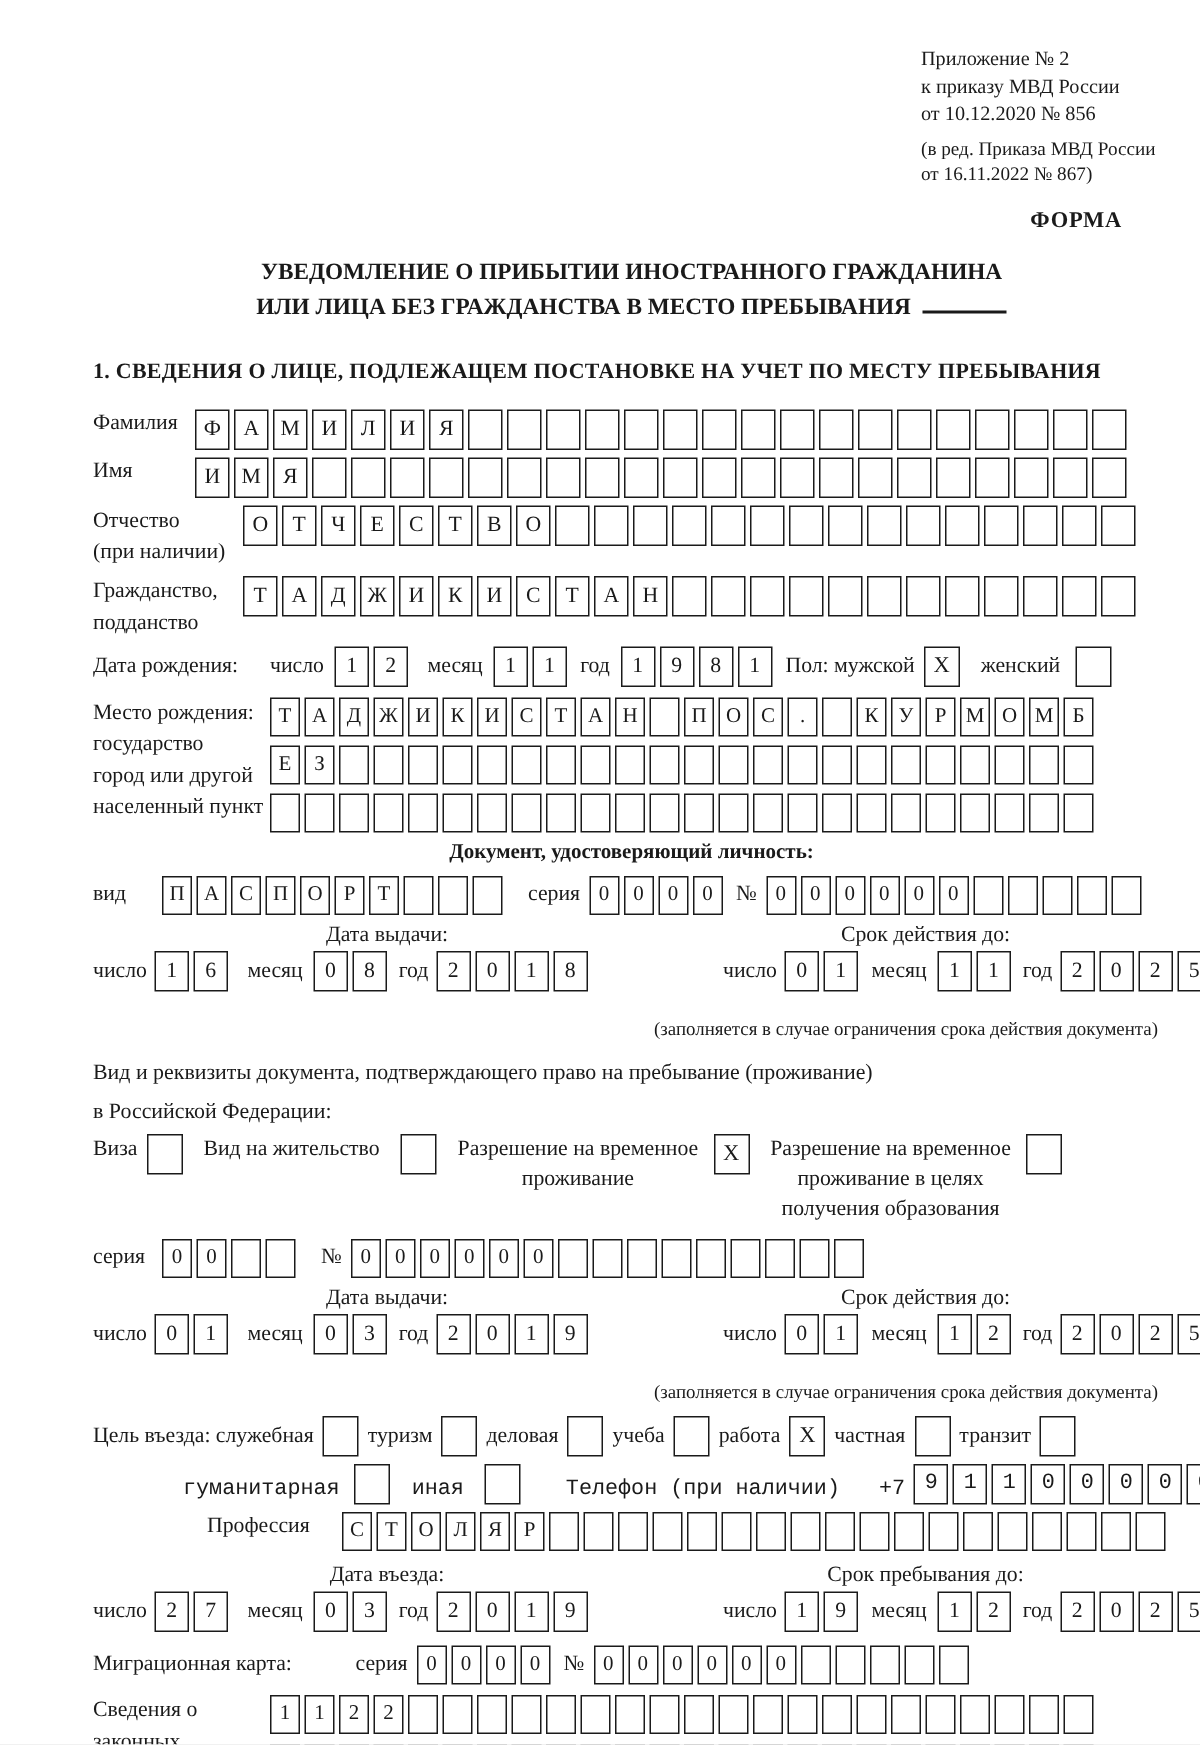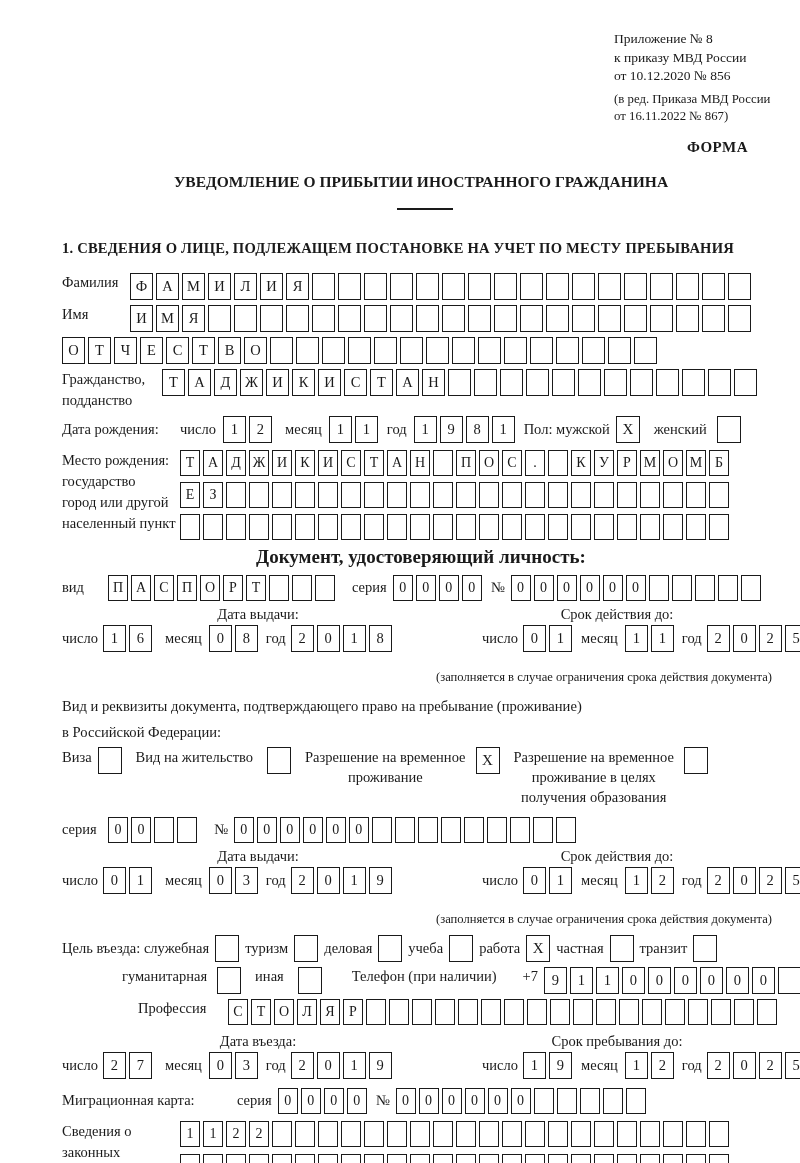--- a/index.html
+++ b/index.html
@@ -20,50 +20,50 @@
   .lbl2{font-size:14.5px;line-height:21px;flex:none;}
   .cells{display:flex;flex:none;}
   .cell{box-sizing:border-box;flex:none;width:23px;height:27px;border:1.6px solid #1a1a1a;
         margin-right:3px;display:flex;align-items:center;justify-content:center;
         font-size:14.5px;background:#fff;}
   .sm .cell{width:20px;height:26px;margin-right:3px;font-size:14px;}
   .checkbox{box-sizing:border-box;flex:none;width:24px;height:27px;border:1.6px solid #1a1a1a;
         display:inline-flex;align-items:center;justify-content:center;font-size:15px;background:#fff;}
   .dgroup{display:flex;align-items:center;flex:none;}
   .dgroup .lbl{margin-right:7px;}
-  .doc-heading{text-align:center;font-weight:bold;font-size:19px;margin:6px 0 7px 0;}
+  .doc-heading{text-align:center;font-weight:bold;font-size:14px;margin:6px 0 7px 0;}
   .halves{display:flex;}
   .half-l{width:392px;flex:none;}
   .half-r{flex:1;}
   .dhead{text-align:center;font-size:14.5px;}
   .note-small{font-size:12.6px;text-align:right;padding-right:8px;margin:18px 0 8px 0;}
   .intro{font-size:14.6px;line-height:26px;}
   .opt{display:flex;align-items:flex-start;}
   .opt .optlbl{font-size:14.5px;line-height:20px;text-align:center;}
   .gap6{width:6px;flex:none;}.gap10{width:10px;flex:none;}.gap14{width:14px;flex:none;}
 </style>
 </head>
 <body>
 
 <div class="page">
 
   <div class="annex">
-    <div>Приложение № 8</div>
+    <div>Приложение № 2</div>
     <div>к приказу МВД России</div>
     <div>от 10.12.2020 № 856</div>
   </div>
   <div class="annex-note">
     <div>(в ред. Приказа МВД России</div>
     <div>от 16.11.2022 № 867)</div>
   </div>
   <div class="form-word">ФОРМА</div>
 
   <div class="title">
     <div>УВЕДОМЛЕНИЕ О ПРИБЫТИИ ИНОСТРАННОГО ГРАЖДАНИНА</div>
-    <div><span class="title-underline"></span></div>
+    <div><span>ИЛИ ЛИЦА БЕЗ ГРАЖДАНСТВА В МЕСТО ПРЕБЫВАНИЯ</span><span class="title-underline"></span></div>
   </div>
 
   <div class="section-title">1. СВЕДЕНИЯ О ЛИЦЕ, ПОДЛЕЖАЩЕМ ПОСТАНОВКЕ НА УЧЕТ ПО МЕСТУ ПРЕБЫВАНИЯ</div>
 
   <div class="body">
 
     <div class="row">
       <div class="lbl" style="width:68px;">Фамилия</div>
       <div class="cells">
           <div class="cell">Ф</div>
@@ -117,20 +117,24 @@
           <div class="cell"></div>
           <div class="cell"></div>
           <div class="cell"></div>
           <div class="cell"></div>
           <div class="cell"></div>
           <div class="cell"></div>
         </div>
     </div>
 
     <div class="row">
+      <div style="width:100px;flex:none;">
+        <div class="lbl2">Отчество</div>
+        <div class="lbl2">(при наличии)</div>
+      </div>
       <div class="cells">
           <div class="cell">О</div>
           <div class="cell">Т</div>
           <div class="cell">Ч</div>
           <div class="cell">Е</div>
           <div class="cell">С</div>
           <div class="cell">Т</div>
           <div class="cell">В</div>
           <div class="cell">О</div>
           <div class="cell"></div>
@@ -539,21 +543,21 @@
       <div class="gap6"></div>
       <div class="lbl">частная</div>
       <div class="gap6"></div>
       <div class="checkbox"></div>
       <div class="gap6"></div>
       <div class="lbl">транзит</div>
       <div class="gap6"></div>
       <div class="checkbox"></div>
     </div>
 
-    <div class="row" style="align-items:flex-start;margin-top:4px;">
+    <div class="row" style="align-items:flex-end;margin-top:4px;font-family:Liberation Mono, monospace;">
       <div style="width:60px;flex:none;"></div>
       <div class="lbl">гуманитарная</div>
       <div class="gap10"></div>
       <div class="checkbox"></div>
       <div class="gap14"></div>
       <div class="lbl">иная</div>
       <div class="gap14"></div>
       <div class="checkbox"></div>
       <div style="width:30px;flex:none;"></div>
       <div class="lbl">Телефон (при наличии)</div>

